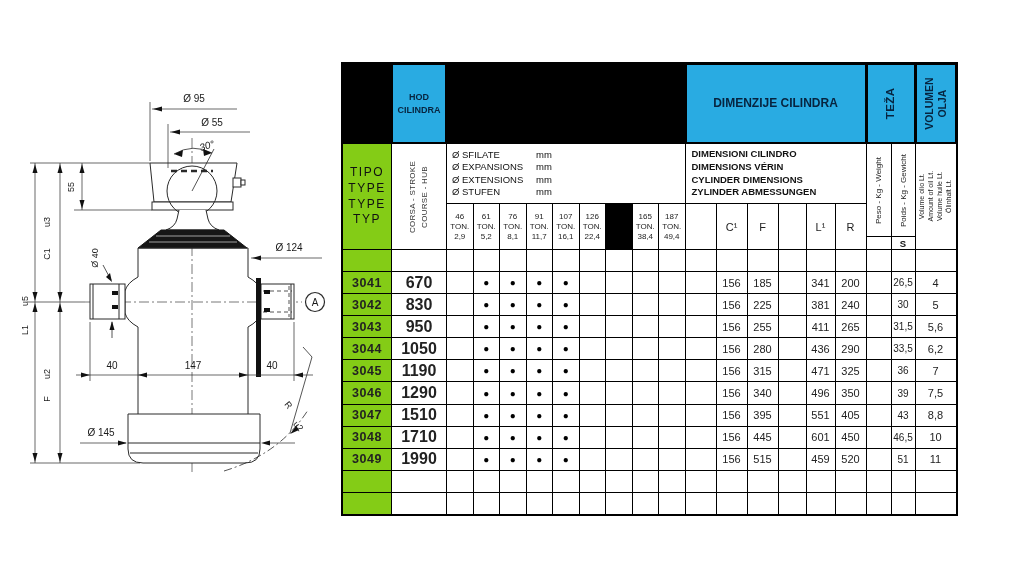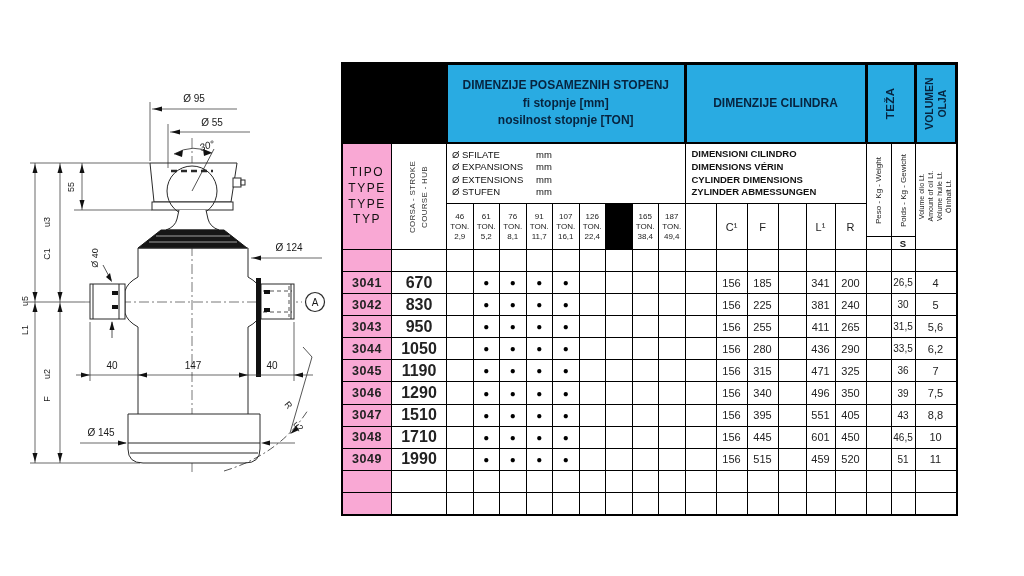--- a/index.html
+++ b/index.html
@@ -14,21 +14,21 @@
   .rlab{font-size:9px;}
   
   #grid{
     position:absolute;left:341px;top:62px;width:617px;
     background:#000;display:grid;padding:2px;gap:1px;box-sizing:border-box;
     grid-template-columns:48px 54px repeat(9,25.5px) 30px 30px 30px 27px 28px 30px 24px 23px 40px;
     grid-template-rows:79px 59px 32px 12px 21px repeat(9,21.1px) 21px 21px;
   }
   .cell{background:#fff;display:flex;align-items:center;justify-content:center;overflow:hidden;min-width:0;min-height:0;}
   .hcyan{background:#29abe2;color:#07243f;font-weight:bold;border:1px solid #000;white-space:pre-line;text-align:center;line-height:1.45;}
-  .graycell{background:#f9a8d4;}
+  .graycell{background:#84cc16;}
   .pre{white-space:pre-line;text-align:center;}
   .rot{overflow:visible;}
   .rot > span{transform:rotate(-90deg);white-space:pre;text-align:center;display:block;}
   .tip-h{font-size:13px;}
   .hod-h{font-size:9px;line-height:1.35;}
   .stages-h{font-size:12px;}
   .cyl-h{font-size:12px;}
   .weight-h > span{font-size:11.5px;letter-spacing:.5px;}
   .vol-h > span{font-size:10.5px;line-height:1.2;}
   .tipo{font-size:12px;letter-spacing:1.5px;line-height:1.3;}
@@ -169,23 +169,22 @@
   <text class="dtxt" x="193" y="369" text-anchor="middle">147</text>
   <text class="dtxt" x="272" y="369" text-anchor="middle">40</text>
   <text class="dtxt" x="101" y="436" text-anchor="middle">Ø 145</text>
   <text class="rlab" x="286" y="407" text-anchor="middle" transform="rotate(50 286 407)">R</text>
   <text class="rlab" x="296" y="428" text-anchor="middle" transform="rotate(50 296 428)">u2</text>
   <text x="315" y="306" text-anchor="middle" font-size="10">A</text>
 </svg>
 
 <div id="grid">
 
-  <div class="cell hcyan stages-h" style="grid-column:3 / span 9;grid-row:1;">DIMENZIJE POSAMEZNIH STOPENJ
-fi stopnje [mm]
-nosilnost stopnje [TON]</div>
+  <div class="cell hcyan hod-h" style="grid-column:2;grid-row:1;">HOD
+CILINDRA</div>
   <div class="cell hcyan cyl-h" style="grid-column:12 / span 6;grid-row:1;">DIMENZIJE CILINDRA</div>
   <div class="cell hcyan rot weight-h" style="grid-column:18 / span 2;grid-row:1;"><span>TEŽA</span></div>
   <div class="cell hcyan rot vol-h" style="grid-column:20;grid-row:1;"><span>VOLUMEN
 OLJA</span></div>
 
   <div class="cell graycell pre tipo" style="grid-column:1;grid-row:2 / span 3;">TIPO
 TYPE
 TYPE
 TYP</div>
   <div class="cell rot corsa" style="grid-column:2;grid-row:2 / span 3;">

